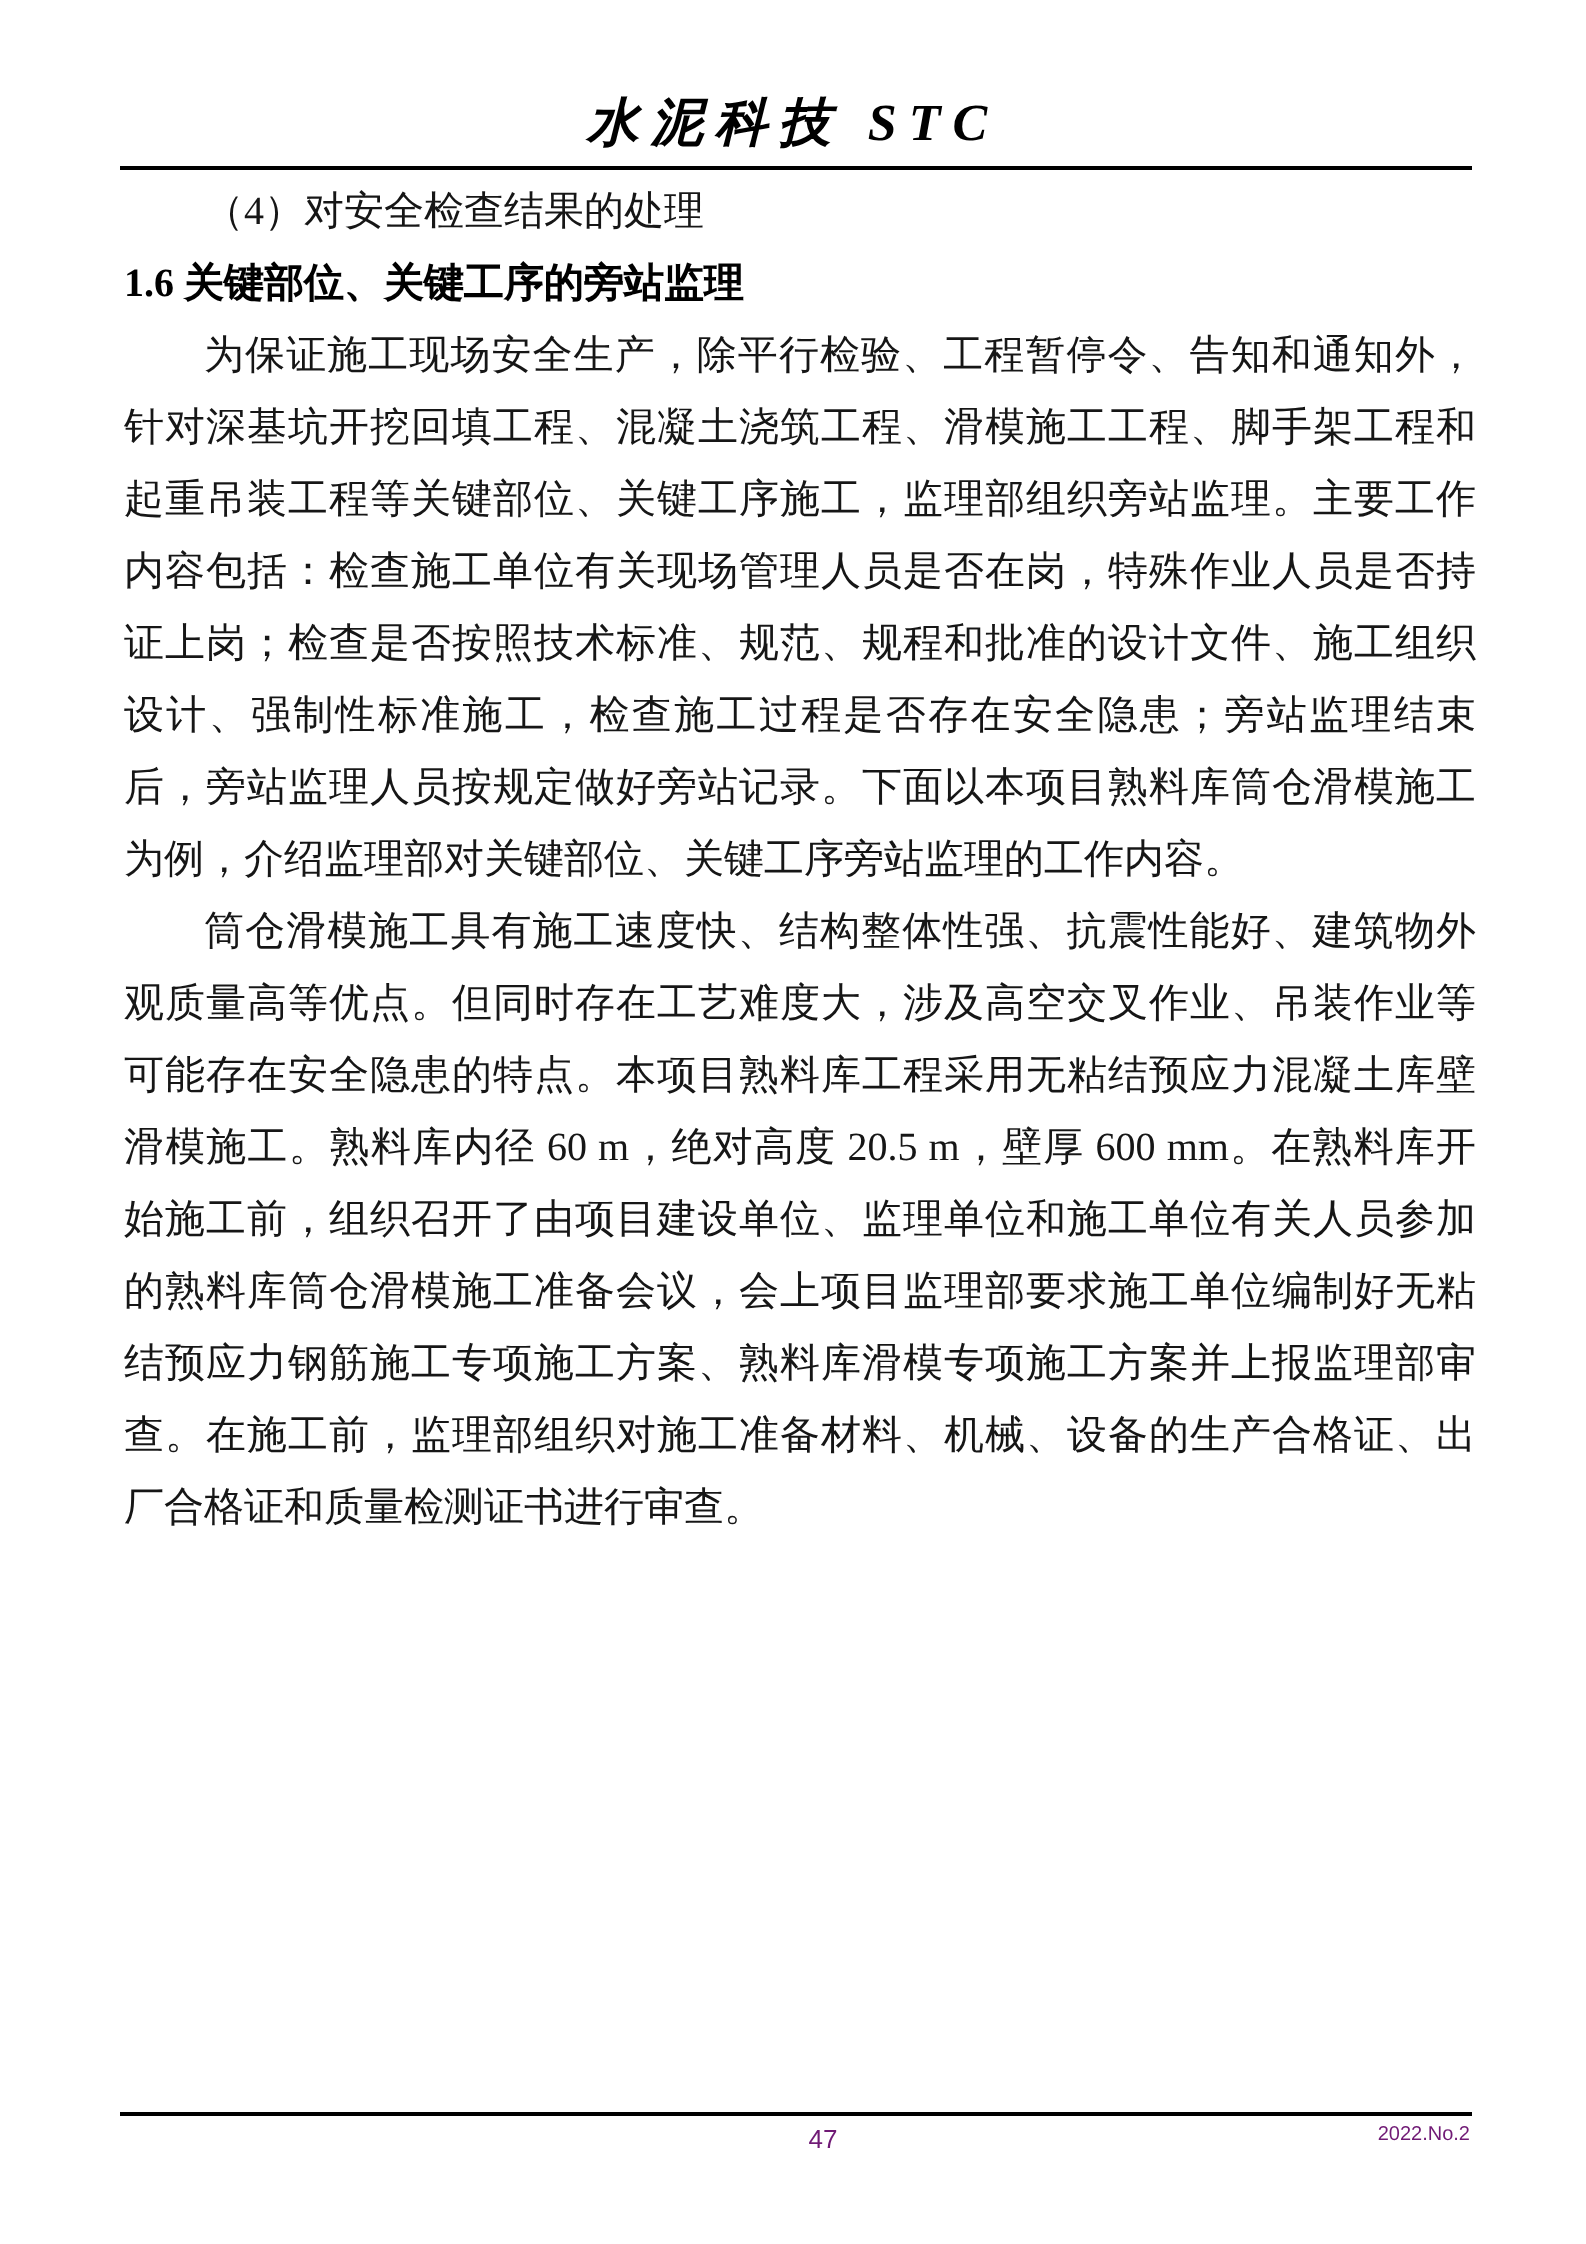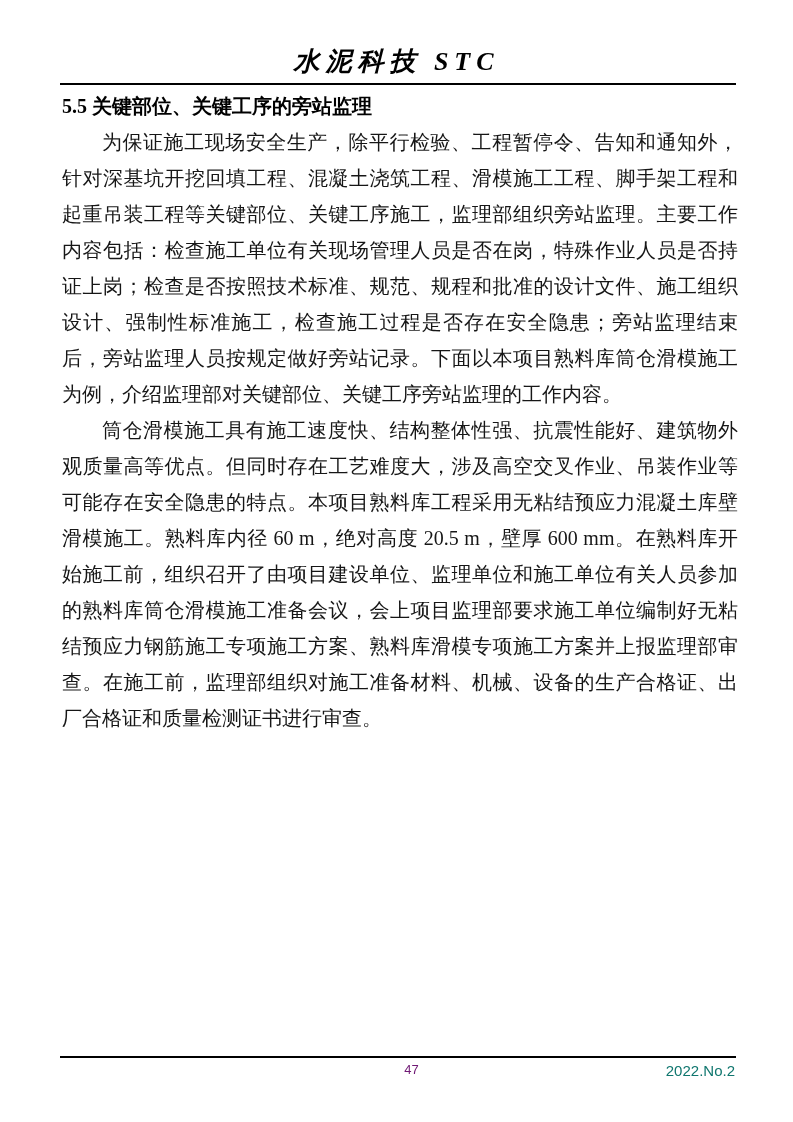--- a/index.html
+++ b/index.html
@@ -83,38 +83,39 @@
     text-align: center;
     font-size: 13px;
     font-family: "Liberation Sans", sans-serif;
     color: #701a75;
     padding-left: 15px;
   }
   .footer-issue {
     position: absolute;
     top: 1062px;
     right: 58px;
-    font-size: 15px;
+    font-size: 10px;
     font-family: "Liberation Sans", sans-serif;
-    color: #0f766e;
+    color: #701a75;
   }
 </style>
 </head>
 <body>
 
 <div class="page">
 
   <div class="journal-title">水泥科技 STC</div>
 
   <div class="header-rule"></div>
 
   <div class="content">
+    <p class="subsection-label">（4）对安全检查结果的处理</p>
 
 
-    <h2 class="section-heading">5.5 关键部位、关键工序的旁站监理</h2>
+    <h2 class="section-heading">1.6 关键部位、关键工序的旁站监理</h2>
 
     <p class="body-para">为保证施工现场安全生产，除平行检验、工程暂停令、告知和通知外，针对深基坑开挖回填工程、混凝土浇筑工程、滑模施工工程、脚手架工程和起重吊装工程等关键部位、关键工序施工，监理部组织旁站监理。主要工作内容包括：检查施工单位有关现场管理人员是否在岗，特殊作业人员是否持证上岗；检查是否按照技术标准、规范、规程和批准的设计文件、施工组织设计、强制性标准施工，检查施工过程是否存在安全隐患；旁站监理结束后，旁站监理人员按规定做好旁站记录。下面以本项目熟料库筒仓滑模施工为例，介绍监理部对关键部位、关键工序旁站监理的工作内容。</p>
 
     <p class="body-para">筒仓滑模施工具有施工速度快、结构整体性强、抗震性能好、建筑物外观质量高等优点。但同时存在工艺难度大，涉及高空交叉作业、吊装作业等可能存在安全隐患的特点。本项目熟料库工程采用无粘结预应力混凝土库壁滑模施工。熟料库内径 60 m，绝对高度 20.5 m，壁厚 600 mm。在熟料库开始施工前，组织召开了由项目建设单位、监理单位和施工单位有关人员参加的熟料库筒仓滑模施工准备会议，会上项目监理部要求施工单位编制好无粘结预应力钢筋施工专项施工方案、熟料库滑模专项施工方案并上报监理部审查。在施工前，监理部组织对施工准备材料、机械、设备的生产合格证、出厂合格证和质量检测证书进行审查。</p>
   </div>
 
   <div class="footer-rule"></div>
 
   <div class="footer-page-number">47</div>
 

